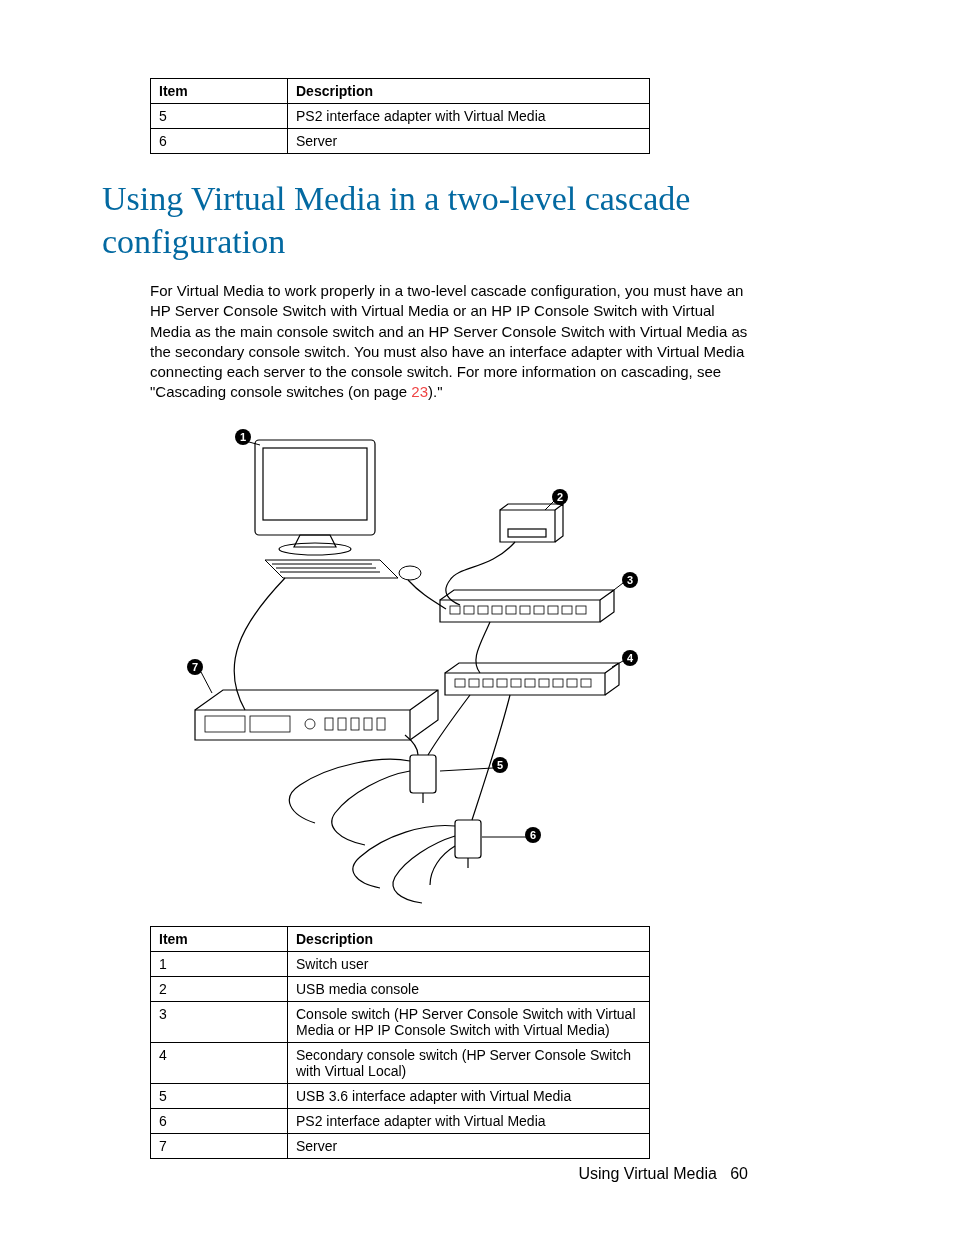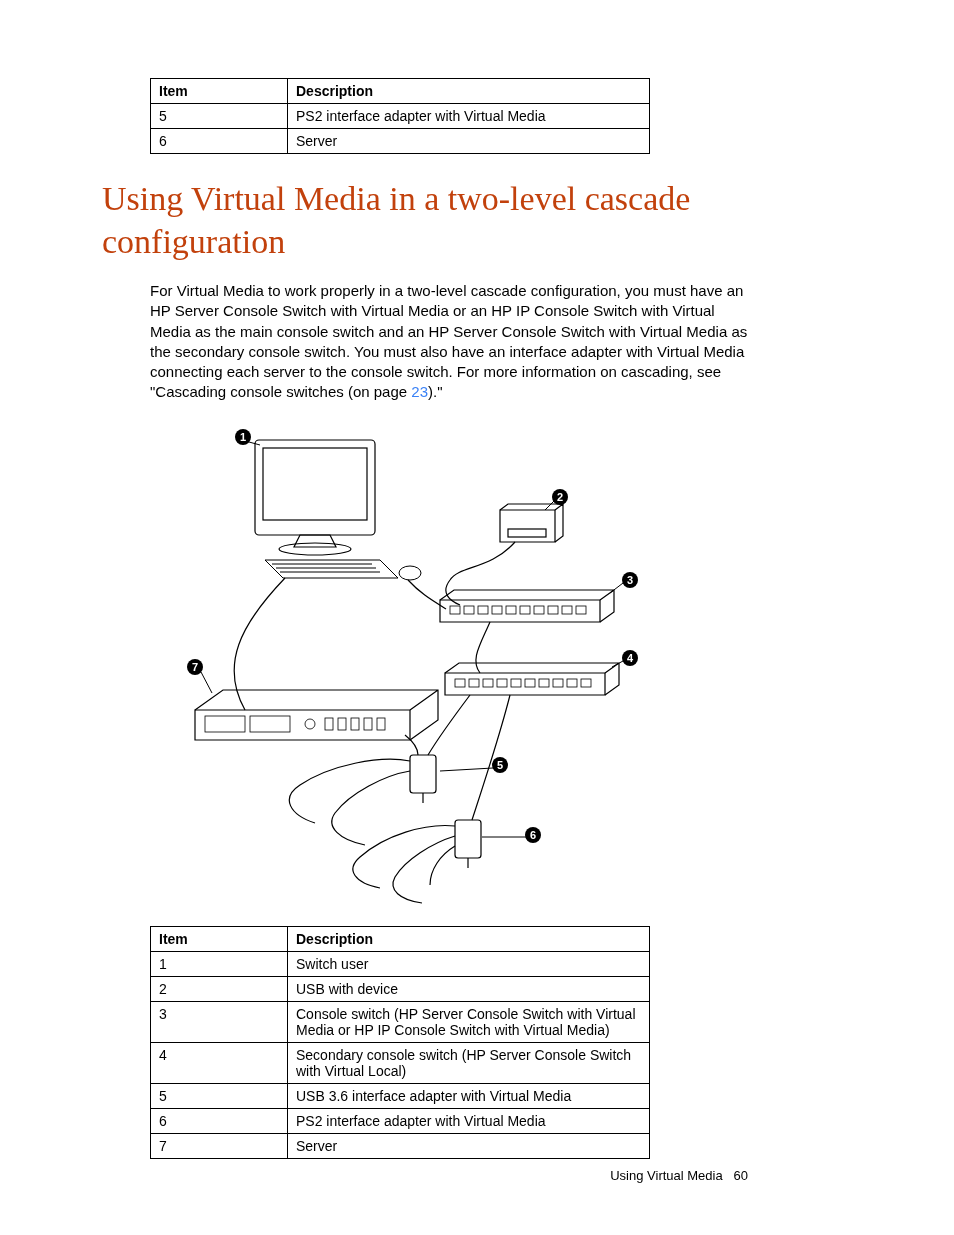--- a/index.html
+++ b/index.html
@@ -35,45 +35,45 @@
     vertical-align: top;
   }
   table.item-table th {
     font-weight: bold;
   }
   table.item-table .col-item { width: 120px; }
   h1.section-heading {
     font-family: Georgia, "Times New Roman", serif;
     font-weight: normal;
     font-size: 34px;
-    color: #c2410c;
+    color: #0369a1;
     line-height: 1.25;
     margin: 18px 0 18px 0;
   }
   p.body {
     font-size: 15px;
     line-height: 1.35;
     margin: 0 0 12px 48px;
   }
-  .link { color: #3b82f6; }
+  .link { color: #ef4444; }
   .diagram-wrap {
     width: 500px;
     margin-left: 48px;
     margin-bottom: 16px;
   }
   .diagram {
     width: 500px;
     height: 495px;
     display: block;
   }
   .footer {
     position: absolute;
     bottom: 52px;
     right: 102px;
-    font-size: 13px;
+    font-size: 16px;
   }
 </style>
 </head>
 <body>
 
 <div class="page">
 
   <table class="item-table">
     <thead>
       <tr>
@@ -255,21 +255,21 @@
         <th>Description</th>
       </tr>
     </thead>
     <tbody>
       <tr>
         <td>1</td>
         <td>Switch user</td>
       </tr>
       <tr>
         <td>2</td>
-        <td>USB with device</td>
+        <td>USB media console</td>
       </tr>
       <tr>
         <td>3</td>
         <td>Console switch (HP Server Console Switch with Virtual Media or HP IP Console Switch with Virtual Media)</td>
       </tr>
       <tr>
         <td>4</td>
         <td>Secondary console switch (HP Server Console Switch with Virtual Local)</td>
       </tr>
       <tr>

